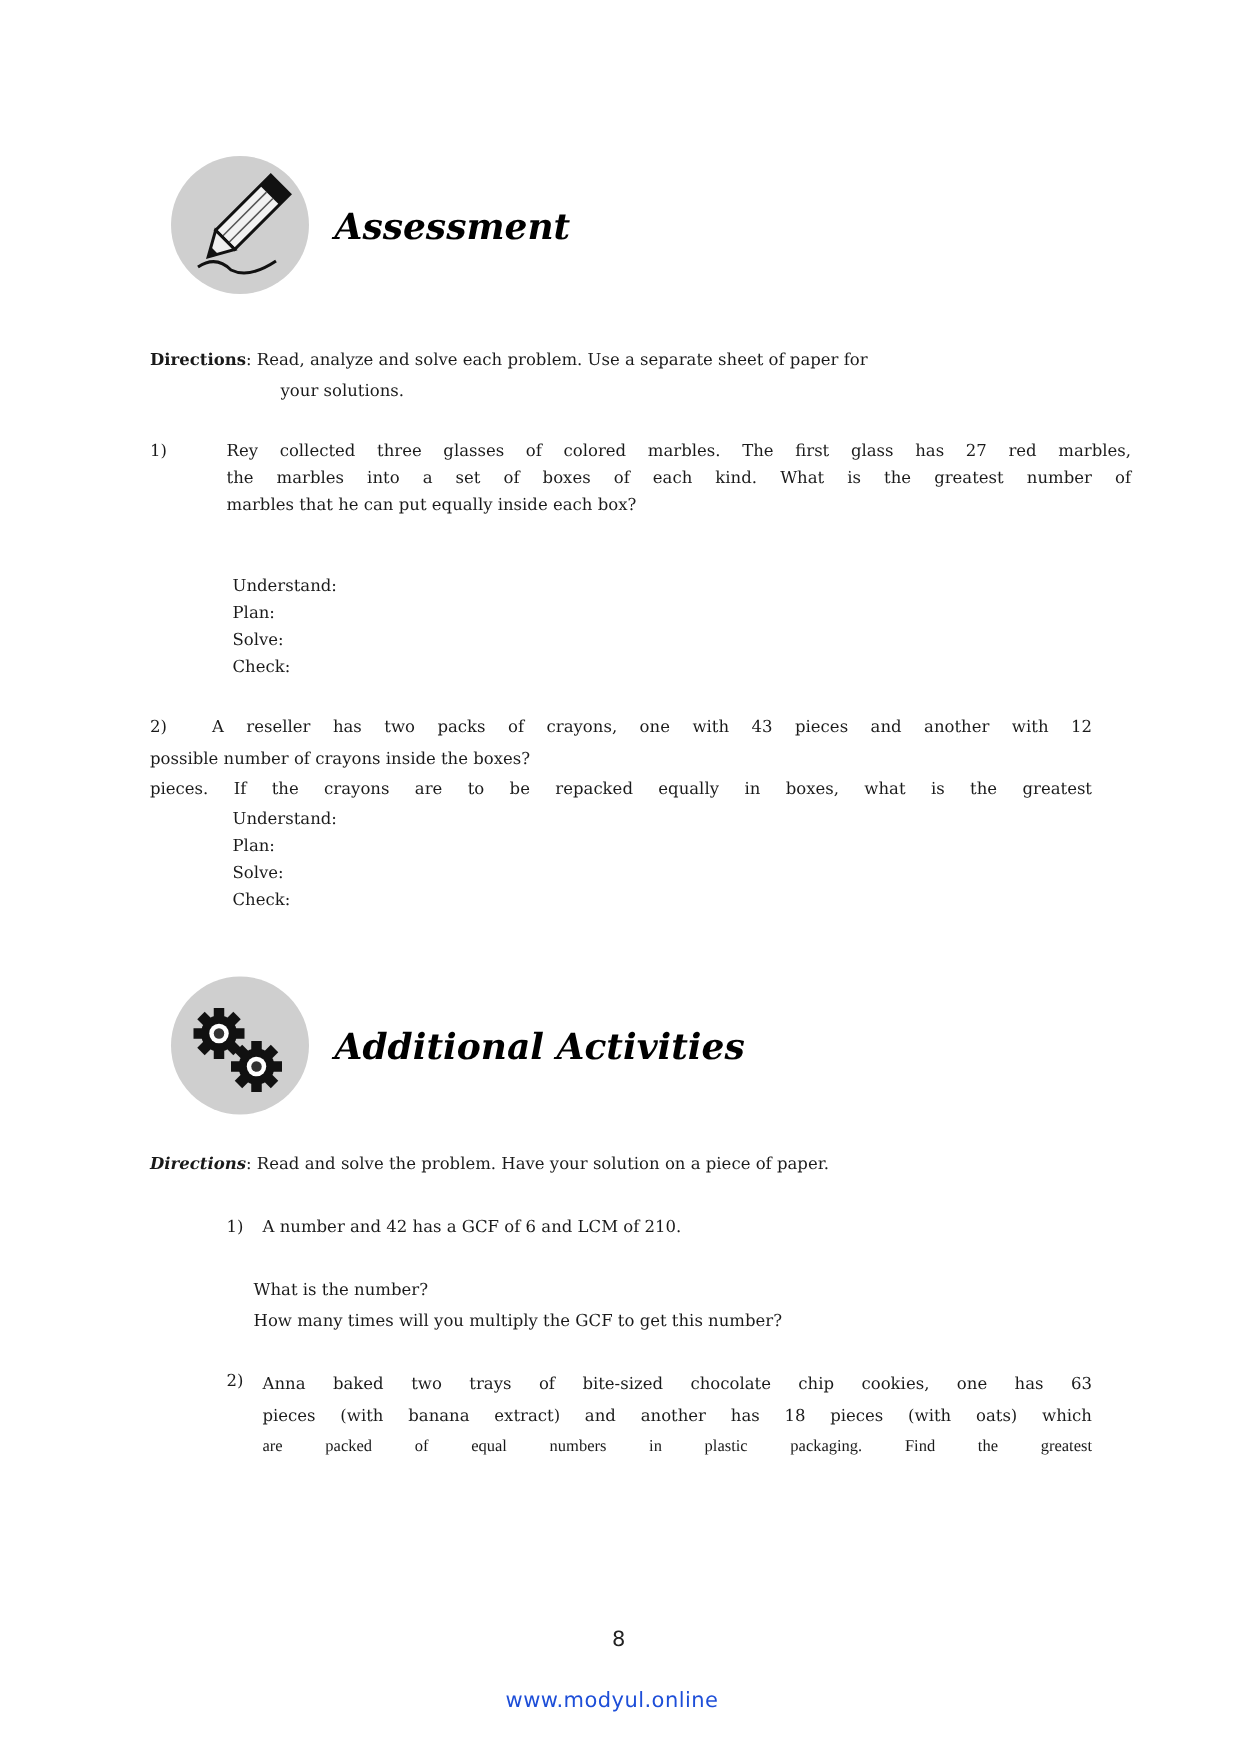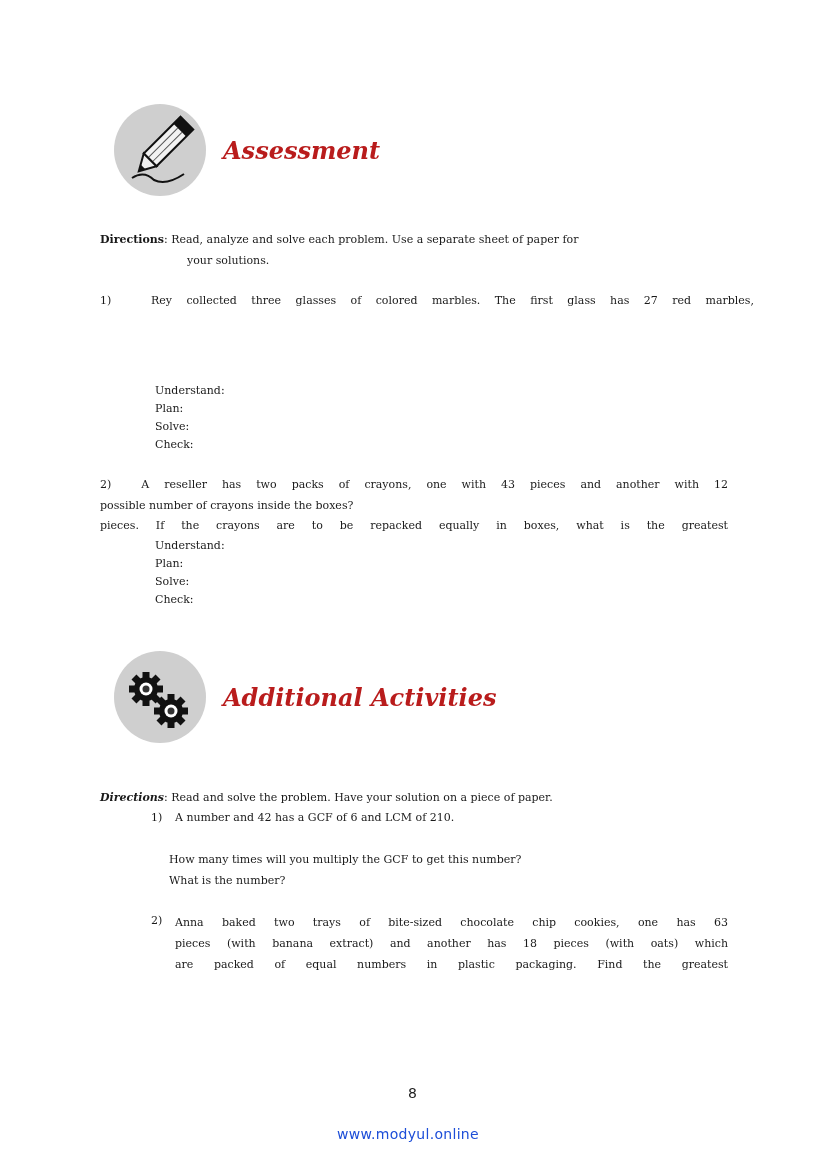--- a/index.html
+++ b/index.html
@@ -8,21 +8,21 @@
       font-family: "DejaVu Serif", serif; color: #1a1a1a;
     }
     .abs { position: absolute; }
     .txt { font-size: 11px; line-height: 18px; font-family: "DejaVu Serif", serif; }
     .circle {
       position: absolute; width: 92px; height: 92px; border-radius: 50%;
       background: #cfcfcf;
     }
     .section-title {
       position: absolute; font-family: "DejaVu Serif", serif;
-      font-weight: bold; font-style: italic; font-size: 24px; color: #b91c1c;
+      font-weight: bold; font-style: italic; font-size: 24px; color: #000000;
     }
     .just { text-align: justify; text-align-last: left; margin-left: 26px; }
     .bold { font-weight: bold; }
     .bi { font-weight: bold; font-style: italic; }
     .page-num { font-family: "DejaVu Sans", sans-serif; font-size: 14px; color: #222; }
     .watermark { font-family: "DejaVu Sans", sans-serif; font-size: 14px; color: #1d4ed8; letter-spacing: 0.3px; }
   </style>
 </head>
 <body>
 
@@ -42,20 +42,22 @@
 <div class="section-title" style="left:223px; top:136px;">Assessment</div>
 
 <div class="abs txt" style="left:100px; top:231px; width:630px;">
   <span class="bold">Directions</span><span>: Read, analyze and solve each problem. Use a separate sheet of paper for</span>
 </div>
 <div class="abs txt" style="left:187px; top:252px;">your solutions.</div>
 
 <div class="abs txt" style="left:100px; top:292px;">1)</div>
 <div class="abs txt just" style="left:125px; top:292px; width:603px;">
   <div style="text-align:justify; text-align-last:justify;">Rey collected three glasses of colored marbles. The first glass has 27 red marbles,</div>
+  <div style="text-align:justify; text-align-last:justify;">the marbles into a set of boxes of each kind. What is the greatest number of</div>
+  <div>marbles that he can put equally inside each box?</div>
 </div>
 <div class="abs txt" style="left:155px; top:382px;">
   <div>Understand:</div>
   <div>Plan:</div>
   <div>Solve:</div>
   <div>Check:</div>
 </div>
 
 <div class="abs txt" style="left:100px; top:475px; width:628px; line-height:20.5px;">
   <div style="text-align:justify; text-align-last:justify;"><span>2)</span>&nbsp;&nbsp;<span>A reseller has two packs of crayons, one with 43 pieces and another with 12</span></div>
@@ -90,32 +92,32 @@
         <rect x="-3.5" y="-17" width="7" height="34" transform="rotate(45)"></rect>
         <rect x="-3.5" y="-17" width="7" height="34" transform="rotate(-45)"></rect>
       </g>
       <circle r="6.5" fill="#fff"></circle>
       <circle r="3.5" fill="#333"></circle>
     </g>
   </svg>
 </div>
 <div class="section-title" style="left:223px; top:683px;">Additional Activities</div>
 
-<div class="abs txt" style="left:100px; top:789px; width:640px;">
+<div class="abs txt" style="left:100px; top:767px; width:640px;">
   <span class="bi">Directions</span><span>: Read and solve the problem. Have your solution on a piece of paper.</span>
 </div>
 
 <div class="abs txt" style="left:151px; top:809px;">1)</div>
 <div class="abs txt" style="left:175px; top:809px;">A number and 42 has a GCF of 6 and LCM of 210.</div>
 <div class="abs txt" style="left:169px; top:850px; line-height:20.5px;">
+  <div>What is the number?</div>
   <div>How many times will you multiply the GCF to get this number?</div>
-  <div>What is the number?</div>
 </div>
 
 <div class="abs txt" style="left:151px; top:912px;">2)</div>
 <div class="abs txt" style="left:175px; top:912px; width:553px; line-height:21px;">
   <div style="text-align:justify; text-align-last:justify;">Anna baked two trays of bite-sized chocolate chip cookies, one has 63</div>
   <div style="text-align:justify; text-align-last:justify;">pieces (with banana extract) and another has 18 pieces (with oats) which</div>
-  <div style="text-align:justify; text-align-last:justify;">are packed of equal numbers in plastic packaging. Find the greatest</div>
+  <div style="text-align:justify; text-align-last:justify;font-family:Liberation Serif, serif;">are packed of equal numbers in plastic packaging. Find the greatest</div>
 </div>
 
 <div class="abs page-num" style="left:408px; top:1085px;">8</div>
 <div class="abs watermark" style="left:337px; top:1126px;">www.modyul.online</div>
 
 </body></html>

